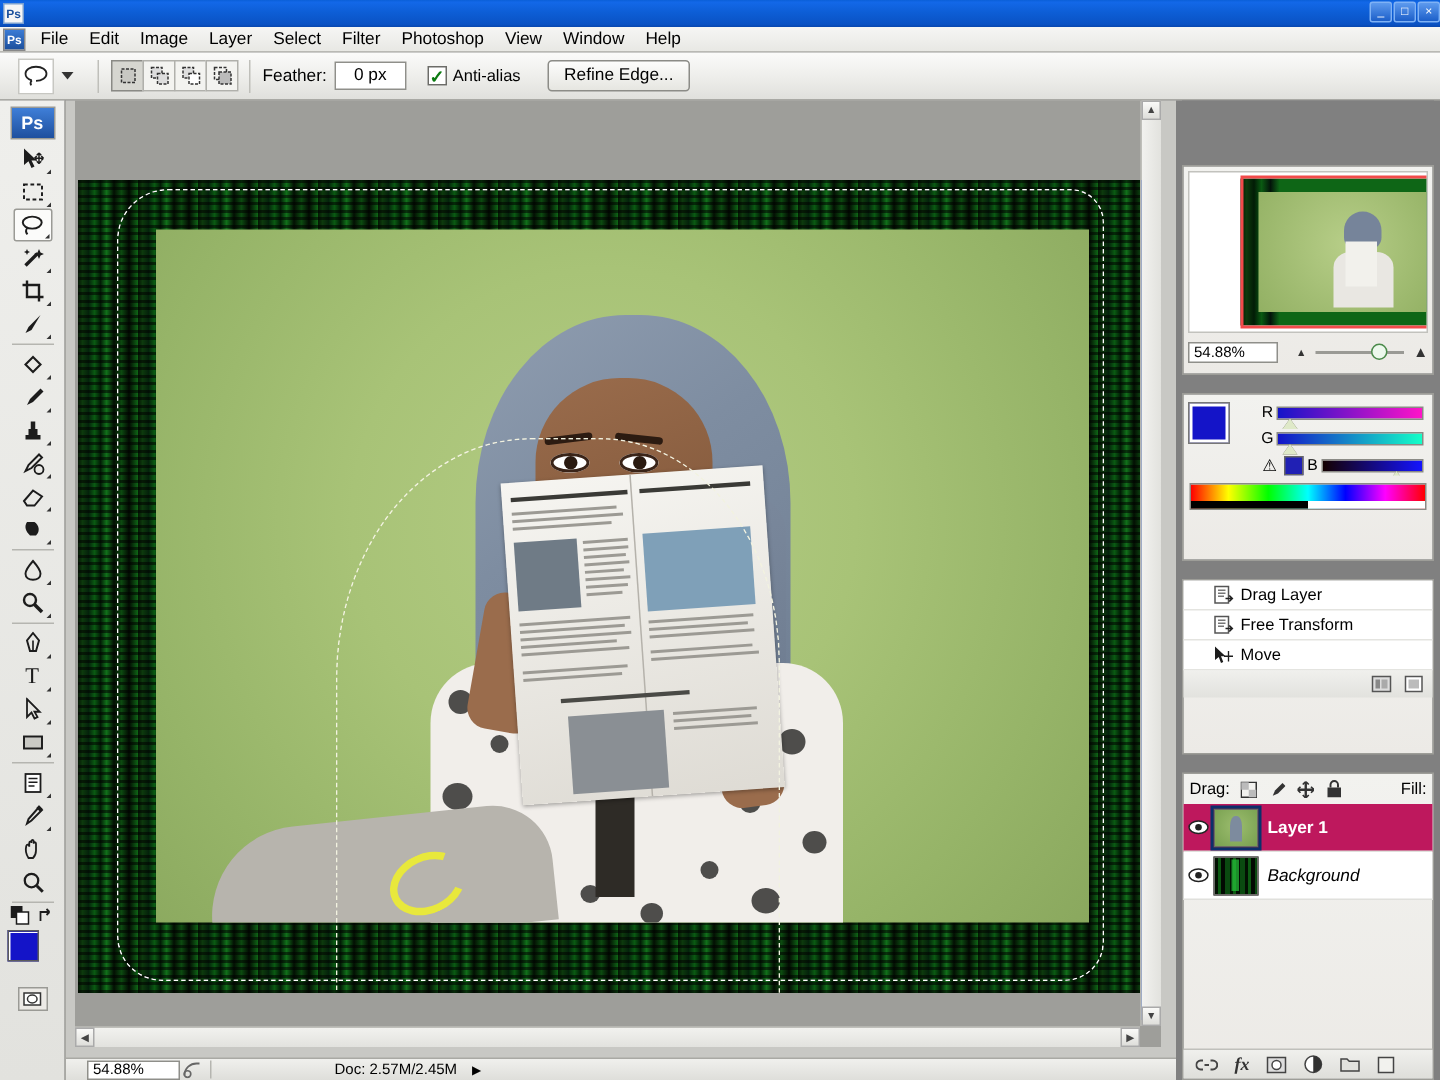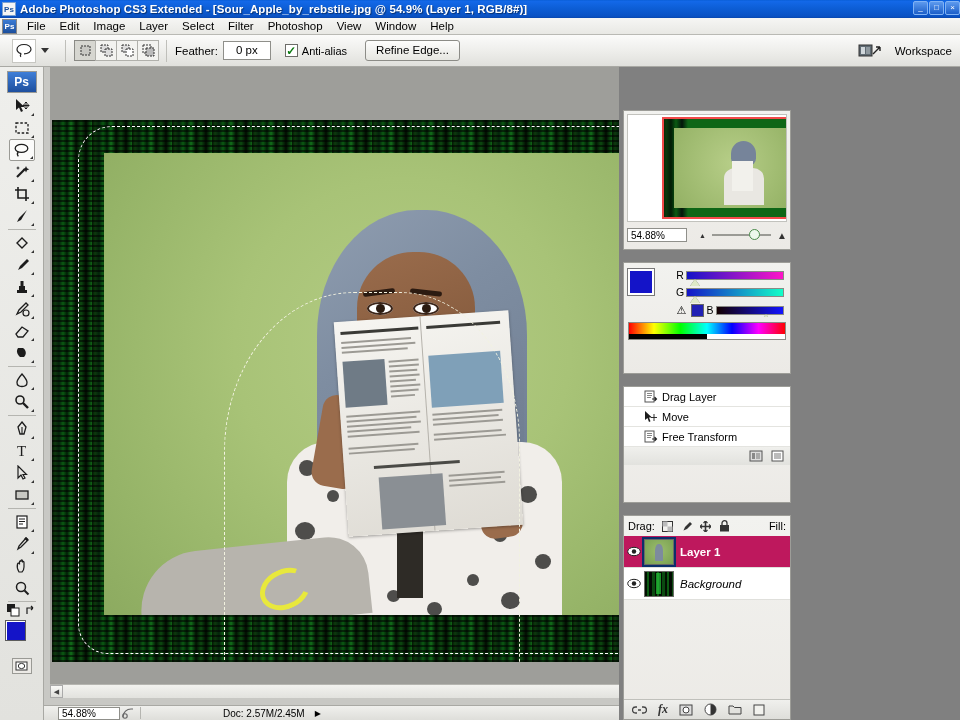--- a/index.html
+++ b/index.html
@@ -3,21 +3,21 @@
 <meta charset="utf-8">
 <style>
   * { box-sizing: border-box; margin: 0; padding: 0; }
   html, body {
     width: 960px; height: 720px;
     overflow: hidden;
     font-family: "Liberation Sans", sans-serif;
     font-size: 11px;
     background: #808080;
   }
-  #app { position: relative; width: 791px; height: 720px; }
+  #app { position: relative; width: 956px; height: 720px; }
 
   
   .titlebar {
     position: absolute; top: 0; left: 0; width: 960px; height: 18px;
     background: linear-gradient(to bottom, #0a5fd8 0%, #1368e8 8%, #0d5ed6 45%, #0a52c4 90%, #0847ae 100%);
     display: flex; align-items: center;
     color: #fff;
   }
   .titlebar-icon {
     width: 14px; height: 14px; margin-left: 2px; margin-right: 4px;
@@ -492,21 +492,20 @@
 
   svg { display: block; }
 </style>
 </head>
 <body>
 
 <div id="app">
 
   <div class="titlebar">
     <div class="titlebar-icon">Ps</div>
-    <div class="titlebar-text">Adobe Photoshop CS3 Extended - [Sour_Apple_by_rebstile.jpg @ 54.9% (Layer 1, RGB/8#)]</div>
     <div class="titlebar-buttons">
       <div class="tb-btn">_</div>
       <div class="tb-btn">□</div>
       <div class="tb-btn">×</div>
     </div>
   </div>
 
   <div class="menubar">
     <div class="menu-app-icon">Ps</div>
     <div class="menu-item">File</div>
@@ -564,31 +563,20 @@
 
     <div class="opt-check">
       <span class="checkbox">
           <span class="tick">✓</span>
         </span>
       <span>Anti-alias</span>
     </div>
 
     <div class="refine-btn">Refine Edge...</div>
 
-    <div class="workspace-btn">
-      <span class="ws-icon">
-        <svg width="24" height="18" viewBox="0 0 24 18">
-          <rect x="1" y="3" width="13" height="11" fill="#5f6a72" stroke="#333"></rect>
-          <rect x="3" y="5" width="4" height="7" fill="#cfd6da"></rect>
-          <rect x="8" y="5" width="4" height="7" fill="#8e989e"></rect>
-          <path d="M15 12 L22 5 M22 5 L18 5 M22 5 L22 9" stroke="#222" stroke-width="1.4" fill="none"></path>
-        </svg>
-      </span>
-      <span class="ws-text">Workspace</span>
-    </div>
   </div>
 
   <div class="toolbox">
     <div class="ps-logo">Ps</div>
     <div class="tool-list">
 
       <div class="tool">
         <svg width="16" height="16" viewBox="0 0 16 16">
             <path d="M2 1 L2 12 L5 9.5 L7 14 L9 13 L7 9 L10.5 9 Z" fill="#1c1c1c"></path>
             <path d="M12 4 L12 11 M9 7.5 L15 7.5 M12 4 l-1.5 1.5 M12 4 l1.5 1.5 M12 11 l-1.5-1.5 M12 11 l1.5-1.5 M9 7.5 l1.5-1.5 M9 7.5 l1.5 1.5 M15 7.5 l-1.5-1.5 M15 7.5 l-1.5 1.5" stroke="#1c1c1c" stroke-width="1" fill="none"></path>
@@ -972,37 +960,37 @@
                 <path d="M8 9 L12 9 M10.5 7 L12.5 9 L10.5 11" stroke="#222" stroke-width="1.1" fill="none"></path>
               </svg>
           </span>
           <span class="hist-label">Drag Layer</span>
         </div>
 
         <div class="hist-row">
           <span class="hist-snap"></span>
           <span class="hist-icon">
             <svg width="14" height="14" viewBox="0 0 14 14">
-                <path d="M1 1 L1 10 L3.5 8 L5 12 L6.5 11.3 L5 7.5 L8 7.5 Z" fill="#1c1c1c"></path>
-                <path d="M10 4 L10 11 M7 7.5 L13 7.5" stroke="#1c1c1c" stroke-width=".9"></path>
-              </svg>
-          </span>
-          <span class="hist-label">Move</span>
-        </div>
-
-        <div class="hist-row">
-          <span class="hist-snap"></span>
-          <span class="hist-icon">
-            <svg width="14" height="14" viewBox="0 0 14 14">
                 <rect x="1" y="1" width="9" height="11" fill="#fff" stroke="#555"></rect>
                 <path d="M3 3.5H8 M3 5.5H8 M3 7.5H7" stroke="#777" stroke-width=".9"></path>
                 <path d="M8 9 L12 9 M10.5 7 L12.5 9 L10.5 11" stroke="#222" stroke-width="1.1" fill="none"></path>
               </svg>
           </span>
           <span class="hist-label">Free Transform</span>
+        </div>
+
+        <div class="hist-row">
+          <span class="hist-snap"></span>
+          <span class="hist-icon">
+            <svg width="14" height="14" viewBox="0 0 14 14">
+                <path d="M1 1 L1 10 L3.5 8 L5 12 L6.5 11.3 L5 7.5 L8 7.5 Z" fill="#1c1c1c"></path>
+                <path d="M10 4 L10 11 M7 7.5 L13 7.5" stroke="#1c1c1c" stroke-width=".9"></path>
+              </svg>
+          </span>
+          <span class="hist-label">Move</span>
         </div>
 
       </div>
 
       <div class="hist-foot">
         <span class="foot-ic">
           <svg width="14" height="12" viewBox="0 0 14 12">
               <rect x="1" y="1" width="12" height="10" fill="#ddd" stroke="#555"></rect>
               <rect x="3" y="3" width="3" height="6" fill="#888"></rect>
               <rect x="7" y="3" width="4" height="6" fill="#aaa"></rect>

